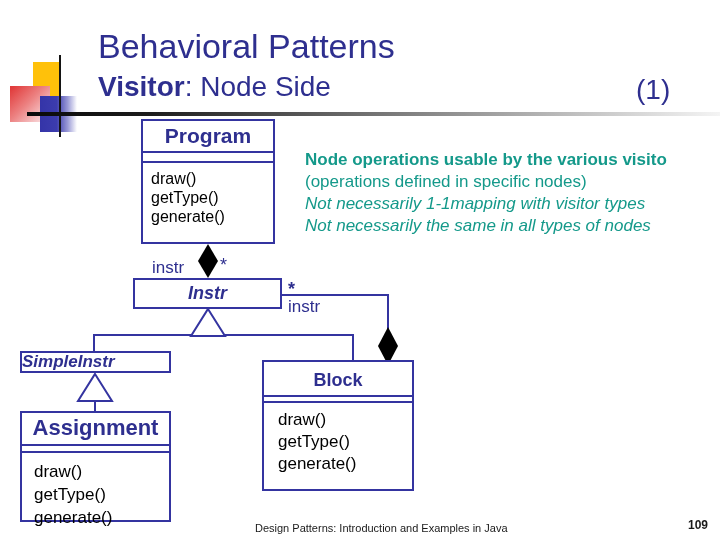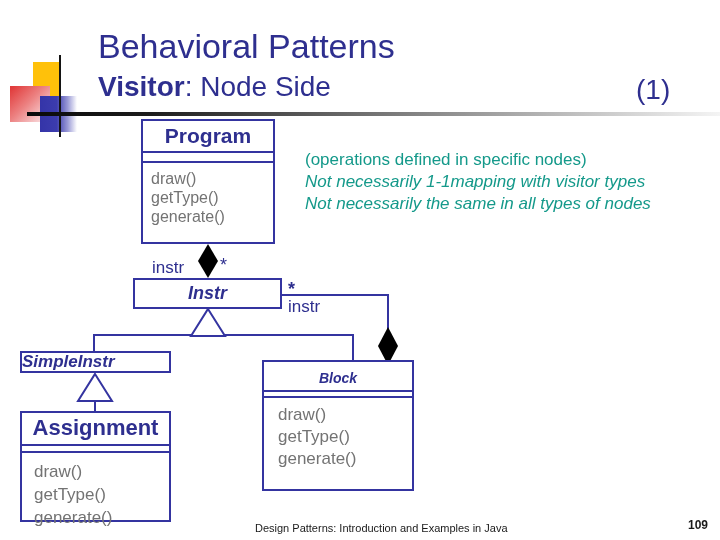--- a/index.html
+++ b/index.html
@@ -19,21 +19,21 @@
   .sq-yellow{left:33px;top:62px;width:28px;height:39px;background:#ffc10a;}
   .sq-red{left:10px;top:86px;width:40px;height:36px;
     background:linear-gradient(135deg,#e13c3c 5%,#ec8080 45%,#f6c7c9 80%,#fdeeee 100%);}
   .sq-blue{left:40px;top:96px;width:37px;height:36px;
     background:linear-gradient(to right,#3434a8 0%,#3c3cae 45%,#9b9bd6 75%,#ffffff 100%);}
   .logo-vline{left:59px;top:55px;width:2px;height:82px;background:#141414;}
   
   .uml-box{border:2px solid #3434a0;background:#fff;box-sizing:border-box;color:#2e2f8f;}
   .uml-title{font-weight:bold;text-align:center;border-bottom:2px solid #3434a0;}
   .uml-gap{border-bottom:2px solid #3434a0;}
-  .uml-methods{color:#737373;}
+  .uml-methods{color:#000000;}
   .uml-methods div{white-space:nowrap;}
   .navy-line{background:#3434a0;}
   .role-label{color:#2e2f8f;white-space:nowrap;}
   
   .program-box{left:141px;top:119px;width:134px;height:125px;}
   .program-box .uml-title{font-size:21px;padding:3px 0;}
   .program-box .uml-gap{height:8px;}
   .program-box .uml-methods{padding:6px 0 0 8px;font-size:16px;line-height:19px;}
   
   .instr-box{left:133px;top:278px;width:149px;height:31px;display:flex;align-items:center;justify-content:center;
@@ -41,21 +41,21 @@
   
   .simpleinstr-box{left:20px;top:351px;width:151px;height:22px;display:flex;align-items:center;justify-content:flex-start;
     font-weight:bold;font-style:italic;font-size:17px;}
   
   .assignment-box{left:20px;top:411px;width:151px;height:111px;}
   .assignment-box .uml-title{font-size:22px;padding:2px 0 3px;}
   .assignment-box .uml-gap{height:5px;}
   .assignment-box .uml-methods{padding:7px 0 0 12px;font-size:17px;line-height:23px;}
   
   .block-box{left:262px;top:360px;width:152px;height:131px;}
-  .block-box .uml-title{font-size:14px;padding:8px 0 4px;font-style:italic;}
+  .block-box .uml-title{font-size:18px;padding:8px 0 4px;}
   .block-box .uml-gap{height:4px;}
   .block-box .uml-methods{padding:6px 0 0 14px;font-size:17px;line-height:22px;}
   
   .annotation{left:305px;top:149px;color:#14998a;font-size:17px;line-height:22px;}
   .annotation div{white-space:nowrap;}
   .annotation .b{font-weight:bold;}
   .annotation .i{font-style:italic;}
   
   .footer-left{left:42px;top:510px;width:180px;font-size:11px;line-height:13px;color:#1a1a1a;}
   .footer-center{left:255px;top:522px;font-size:11px;color:#1a1a1a;white-space:nowrap;}
@@ -70,20 +70,21 @@
   <div class="abs sq-red"></div>
   <div class="abs sq-blue"></div>
   <div class="abs logo-vline"></div>
   <div class="abs rule"></div>
 
   <div class="abs title">Behavioral Patterns</div>
   <div class="abs subtitle"><span class="kw">Visitor</span><span>: Node Side</span></div>
   <div class="abs slide-index">(1)</div>
 
   <div class="abs annotation">
+    <div class="b">Node operations usable by the various visito</div>
     <div>(operations defined in specific nodes)</div>
     <div class="i">Not necessarily 1-1mapping with visitor types</div>
     <div class="i">Not necessarily the same in all types of nodes</div>
   </div>
 
   <div class="abs navy-line" style="left:281px;top:294px;width:108px;height:2px;"></div>
   <div class="abs navy-line" style="left:387px;top:294px;width:2px;height:36px;"></div>
   <div class="abs navy-line" style="left:93px;top:334px;width:261px;height:2px;"></div>
   <div class="abs navy-line" style="left:93px;top:334px;width:2px;height:18px;"></div>
   <div class="abs navy-line" style="left:352px;top:334px;width:2px;height:27px;"></div>

